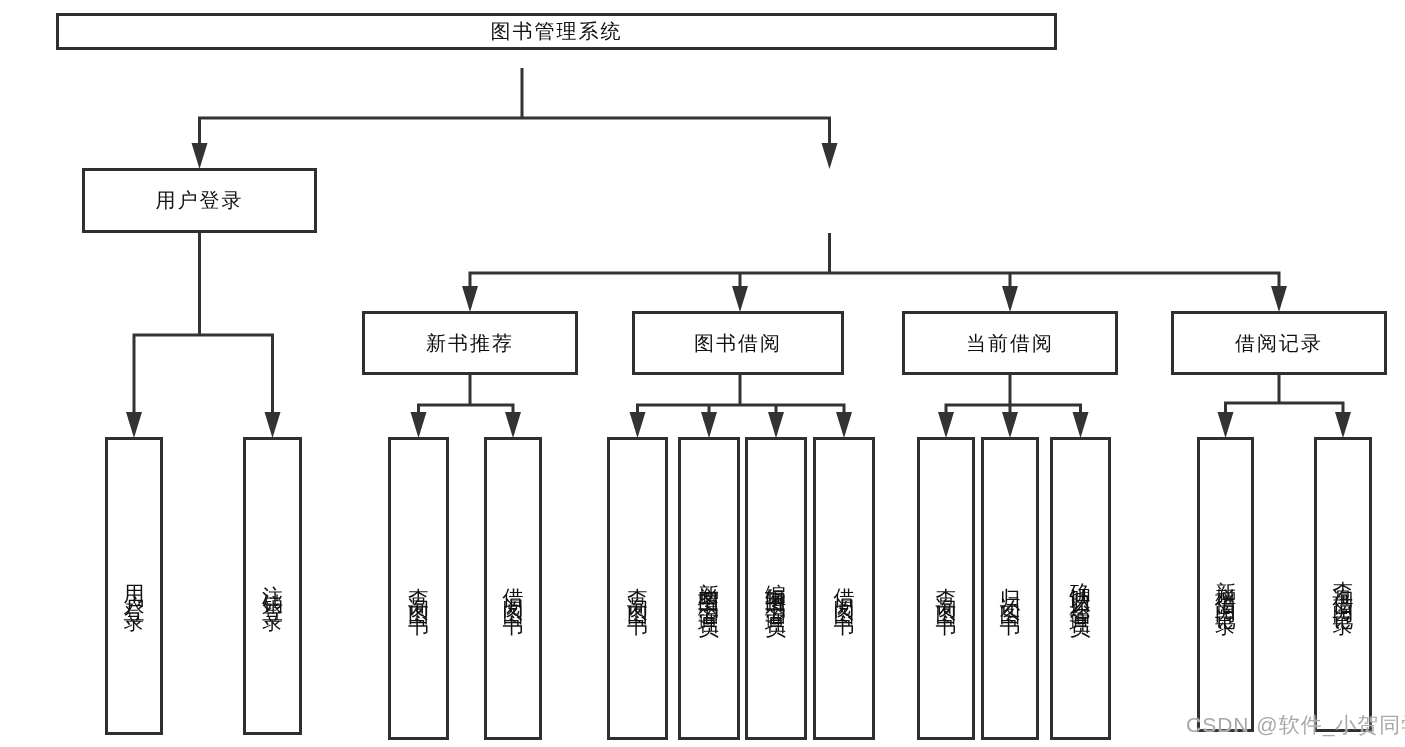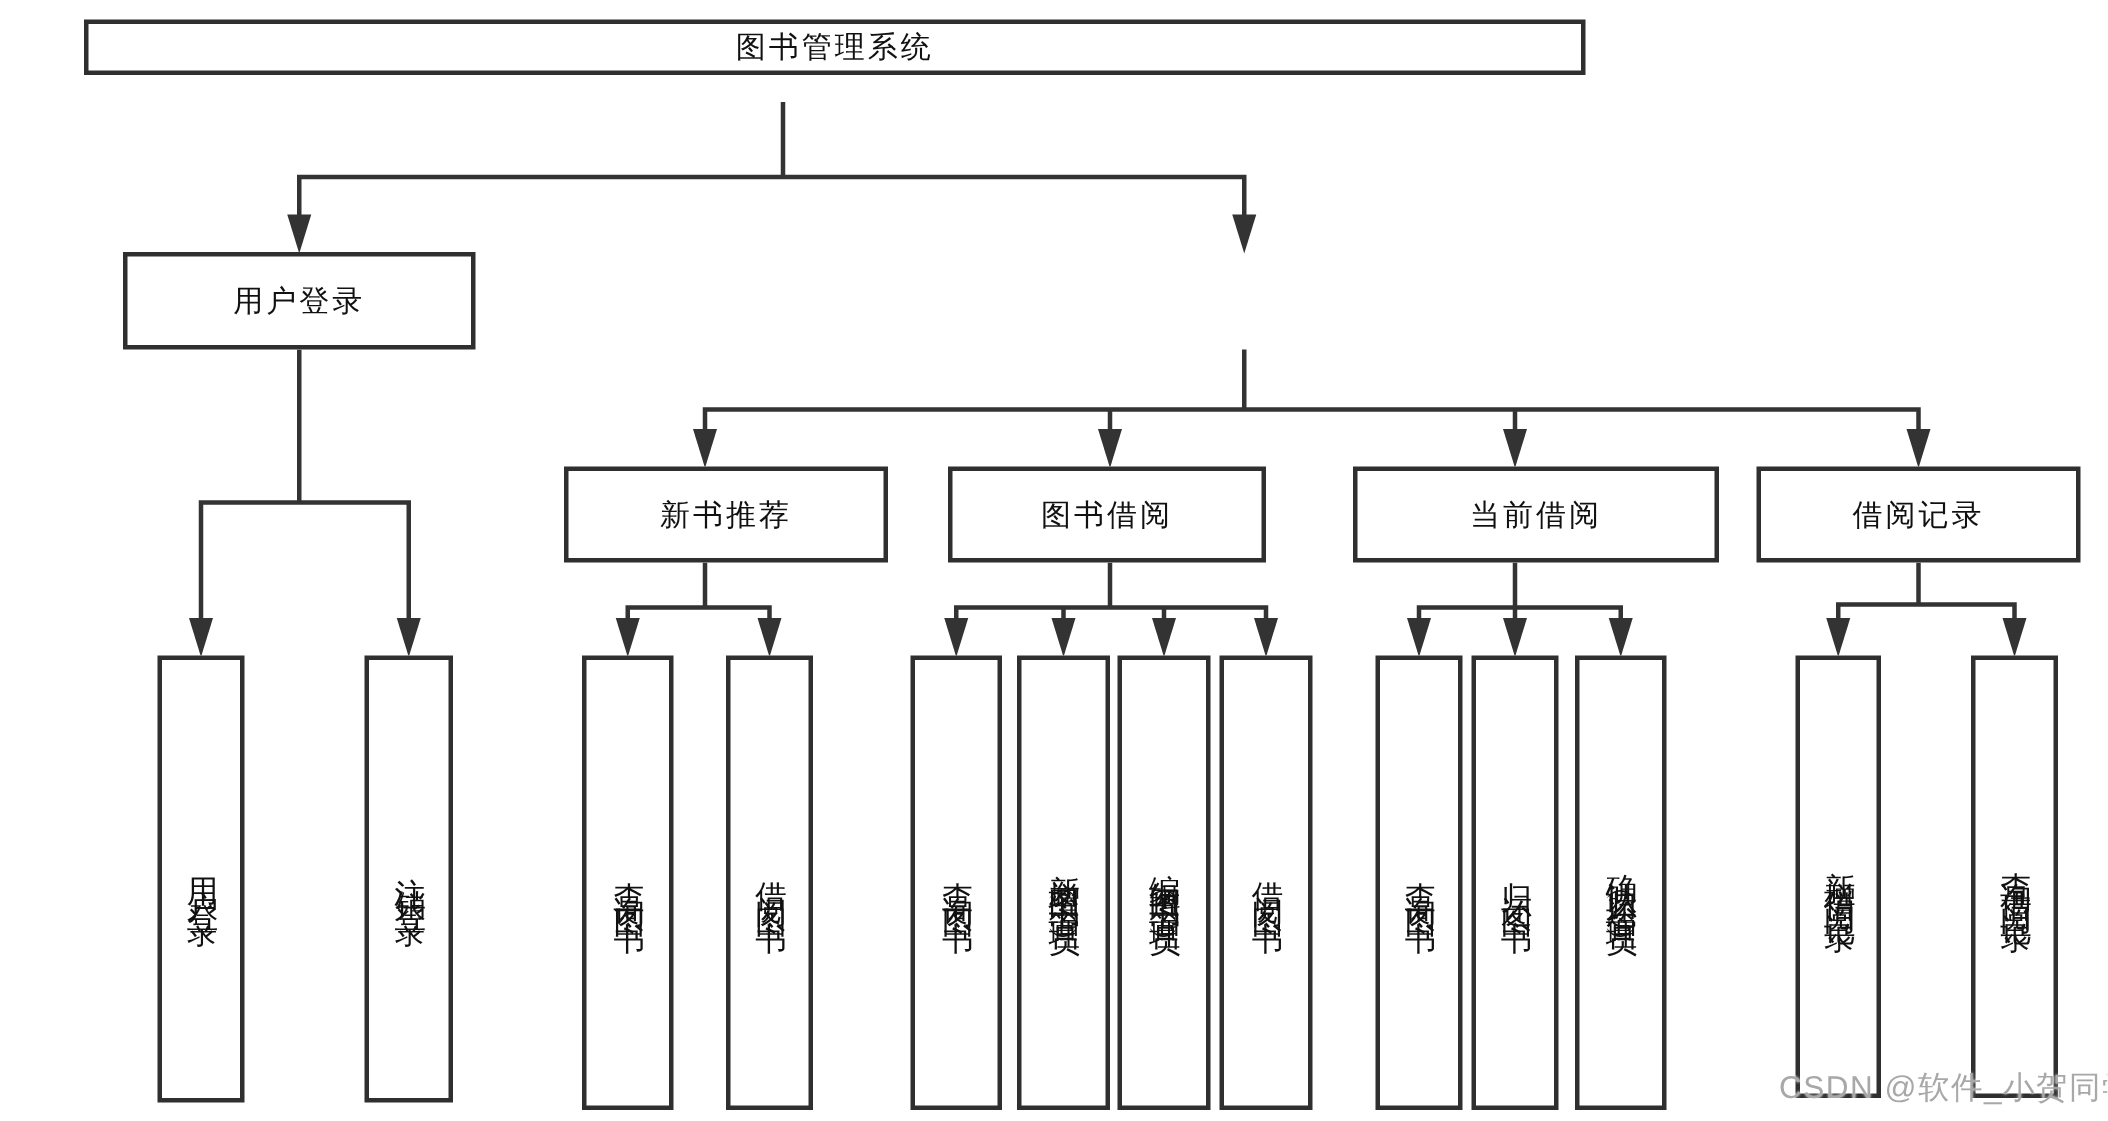--- a/index.html
+++ b/index.html
@@ -89,23 +89,23 @@
         <polygon points="1072.5,412 1088.5,412 1080.5,438"></polygon>
         <polygon points="1217.5,412 1233.5,412 1225.5,438"></polygon>
         <polygon points="1335,412 1351,412 1343,438"></polygon>
       </g>
   </svg>
 
   <div class="node" style="left:16px; top:13px; width:1001px; height:37px;margin-left:40px;">图书管理系统</div>
 
   <div class="node" style="left:82px; top:168px; width:235px; height:65px;">用户登录</div>
 
-  <div class="node" style="left:362px; top:311px; width:216px; height:64px;margin-left:14px;">新书推荐</div>
+  <div class="node" style="left:362px; top:311px; width:216px; height:64px;">新书推荐</div>
   <div class="node" style="left:632px; top:311px; width:212px; height:64px;">图书借阅</div>
-  <div class="node" style="left:902px; top:311px; width:244px; height:64px;">当前借阅</div>
+  <div class="node" style="left:902px; top:311px; width:216px; height:64px;">当前借阅</div>
   <div class="node" style="left:1171px; top:311px; width:216px; height:64px;">借阅记录</div>
 
   <div class="node vert v-short" style="left:105px; top:437px; width:58px; height:298px;">用户登录</div>
   <div class="node vert v-short" style="left:243px; top:437px; width:59px; height:298px;">注销登录</div>
 
   <div class="node vert v-short" style="left:388px; top:437px; width:61px; height:303px;">查询图书</div>
   <div class="node vert v-short" style="left:484px; top:437px; width:58px; height:303px;">借阅图书</div>
 
   <div class="node vert v-short" style="left:607px; top:437px; width:61px; height:303px;">查询图书</div>
   <div class="node vert v-long" style="left:678px; top:437px; width:62px; height:303px;">新增图书（管理员）</div>

